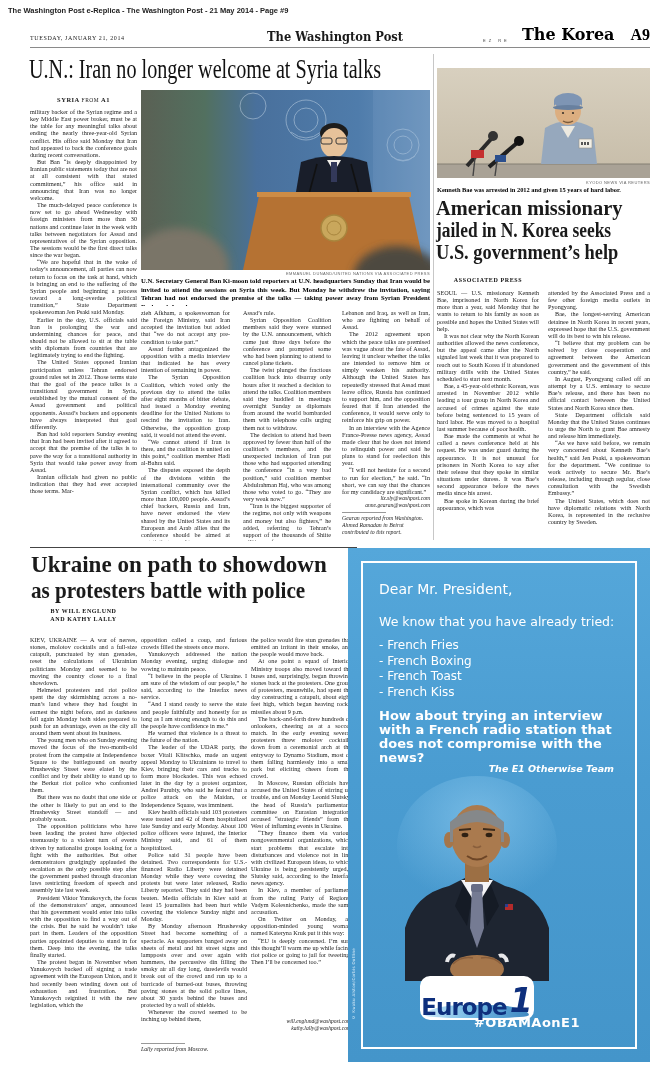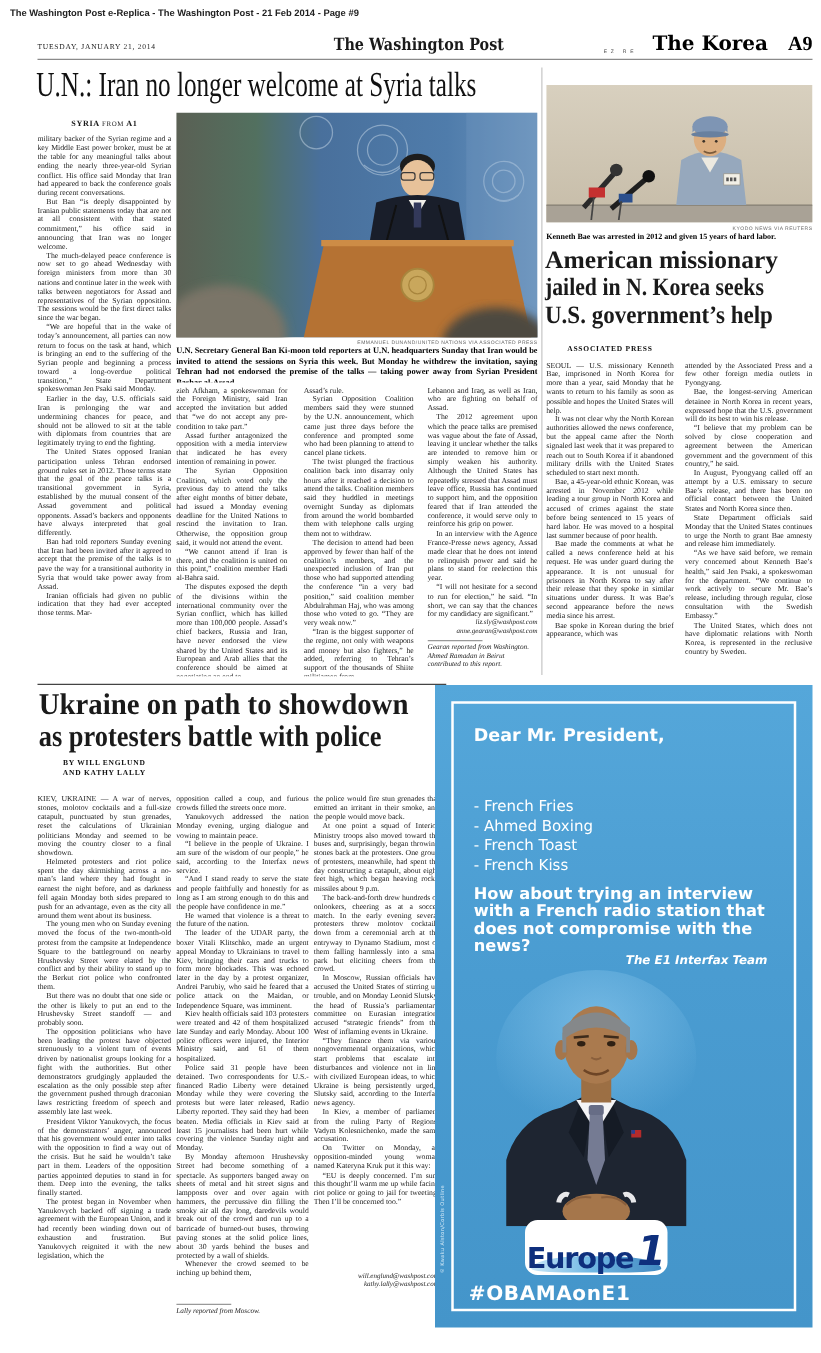--- a/index.html
+++ b/index.html
@@ -68,43 +68,43 @@
   .syria-credit{left:141px;top:271px;width:289px;}
   .syria-caption{left:141px;top:277px;width:289px;height:29px;overflow:hidden;}
   .kor-credit{left:437px;top:180px;width:213px;}
   .kor-caption{left:437px;top:186px;width:213px;white-space:nowrap;font-size:6.4px;text-align:left;}
   .vdiv{left:433px;top:54px;width:1px;height:486px;background:#c7c7c7;}
 
   
   .ad{left:348px;top:548px;width:302px;height:514px;background:linear-gradient(180deg,#55a7da 0%,#4a9cd1 45%,#4495ca 100%);
       font-family:"DejaVu Sans","Liberation Sans",sans-serif;color:#ffffff;overflow:hidden;}
   .ad-border{position:absolute;left:13px;top:13px;right:13px;bottom:13px;border:2px solid #ffffff;}
-  .ad-sal{position:absolute;left:31px;top:33px;font-weight:bold;font-size:14px;}
+  .ad-sal{position:absolute;left:31px;top:33px;font-weight:normal;font-size:14px;}
   .ad-intro{position:absolute;left:31px;top:66px;font-size:12.5px;}
   .ad-list{position:absolute;left:31px;top:90px;}
   .ad-list p{margin:0;font-size:12px;line-height:15.5px;}
   .ad-q{position:absolute;left:31px;top:161px;width:250px;font-weight:bold;font-size:13px;line-height:14px;}
   .ad-sig{position:absolute;right:36px;top:215px;font-weight:bold;font-style:italic;font-size:9.5px;}
-  .ad-hash{position:absolute;left:27px;top:477px;width:205px;text-align:left;font-weight:bold;font-size:16px;letter-spacing:.5px;}
+  .ad-hash{position:absolute;left:27px;top:467px;width:205px;text-align:right;font-weight:bold;font-size:13px;letter-spacing:.5px;}
   .ad-photo-credit{position:absolute;left:3px;bottom:42px;font-size:4px;color:#d9ecf8;
       writing-mode:vertical-rl;transform:rotate(180deg);letter-spacing:.3px;}
   .obama{position:absolute;left:39px;top:228px;}
   .e1logo{position:absolute;left:72px;top:428px;width:114px;height:44px;background:#fff;border-radius:10px;
           display:flex;align-items:flex-end;justify-content:center;overflow:hidden;}
   .e1logo .swoosh{position:absolute;left:5px;right:5px;bottom:2px;height:13px;border-radius:50% 50% 40% 40%/100% 100% 30% 30%;
           background:linear-gradient(90deg,#bfe3f7,#58abdf 45%,#1f74b6);opacity:.85;}
   .e1logo .t{position:relative;font-weight:bold;color:#0e2f7d;font-size:23px;letter-spacing:-1px;z-index:1;}
   .e1logo .one{position:relative;font-weight:bold;font-style:italic;color:#0e2f7d;font-size:33px;margin-left:3px;z-index:1;}
 </style>
 </head>
 <body>
 
 <div class="screen">
 
-  <div class="abs viewer-title">The Washington Post e-Replica - The Washington Post - 21 Feb 2014 - Page #9</div>
+  <div class="abs viewer-title">The Washington Post e-Replica - The Washington Post - 21 May 2014 - Page #9</div>
 
   <div class="abs ph-date">TUESDAY, JANUARY 21, 2014</div>
   <div class="abs ph-masthead">
     <span>The Washington Post</span>
   </div>
   <div class="abs ph-edition">EZ RE</div>
   <div class="abs ph-world">
     <span>The Korea</span><span class="pg">A9</span>
   </div>
   <div class="abs ph-rule"></div>
@@ -320,28 +320,29 @@
       <p>kathy.lally@washpost.com</p>
     </div>
   <div class="abs col ukr-col2-tag">
     <div class="tag-rule"></div>
     <p class="tagline">Lally reported from Moscow.</p>
   </div>
 
   <div class="abs ad">
     <div class="ad-border"></div>
     <div class="ad-sal">Dear Mr. President,</div>
+    <div class="ad-intro">We know that you have already tried:</div>
     <div class="ad-list">
         <p>- French Fries</p>
-        <p>- Ahmed Boxing</p>
+        <p>- French Boxing</p>
         <p>- French Toast</p>
         <p>- French Kiss</p>
       </div>
     <div class="ad-q">How about trying an interview with a French radio station that does not compromise with the news?</div>
-    <div class="ad-sig">The E1 Interfax Team</div>
+    <div class="ad-sig">The E1 Otherwise Team</div>
 
     <svg class="obama" width="180" height="205" viewBox="0 0 180 205">
       <defs>
         <radialGradient id="halo" cx=".5" cy=".3" r=".6">
           <stop offset="0" stop-color="#7fc0e8" stop-opacity=".8"></stop>
             <stop offset="1" stop-color="#7fc0e8" stop-opacity="0"></stop>
         </radialGradient>
       </defs>
       <ellipse cx="90" cy="70" rx="80" ry="70" fill="url(#halo)"></ellipse>
 

